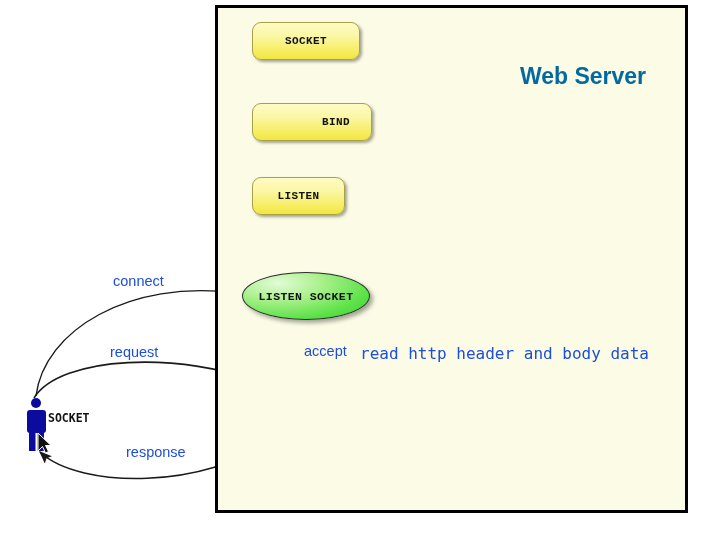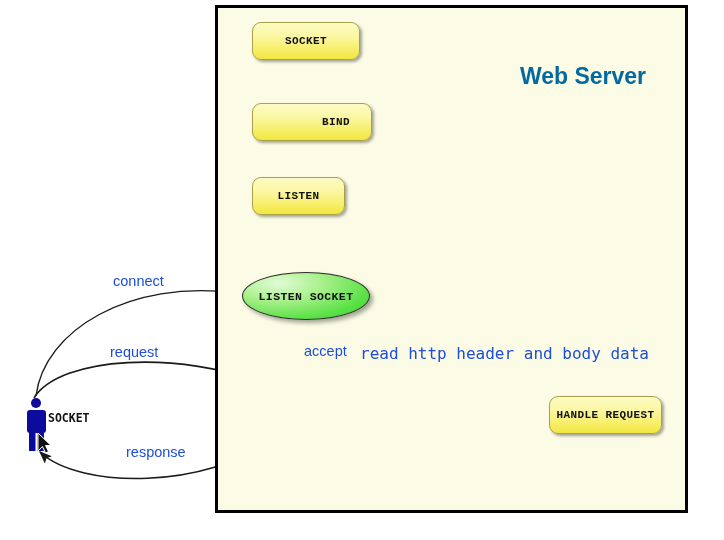--- a/index.html
+++ b/index.html
@@ -169,23 +169,20 @@
 
   <div class="node proc-box" style="left:252px; top:177px; width:93px; height:38px;text-align:right;">
     <span>LISTEN</span>
   </div>
 
   <div class="node ellipse-node listen-socket" style="left:242px; top:272px; width:128px; height:48px;">
     <span>LISTEN SOCKET</span>
   </div>
 
 
-  <div class="node proc-box" style="left:549px; top:396px; width:113px; height:38px;">
-    <span>HANDLE REQUEST</span>
-  </div>
 
   <svg id="client-figure" viewBox="0 0 34 56" xmlns="http://www.w3.org/2000/svg">
     <circle cx="14" cy="7" r="5" fill="#0b0b9e"></circle>
     <rect x="5" y="14" width="19" height="23" rx="3" fill="#0b0b9e"></rect>
     <rect x="7" y="34" width="6.5" height="21" fill="#0b0b9e"></rect>
     <rect x="15.5" y="34" width="6.5" height="21" fill="#0b0b9e"></rect>
   </svg>
 
   <svg id="cursor-arrow" viewBox="0 0 18 24" xmlns="http://www.w3.org/2000/svg">
     <path d="M2,1 L2,19 L6.5,14.5 L9.5,21 L12.5,19.5 L9.5,13.5 L15,13.5 z" fill="#111111" stroke="#ffffff" stroke-width="1"></path>

